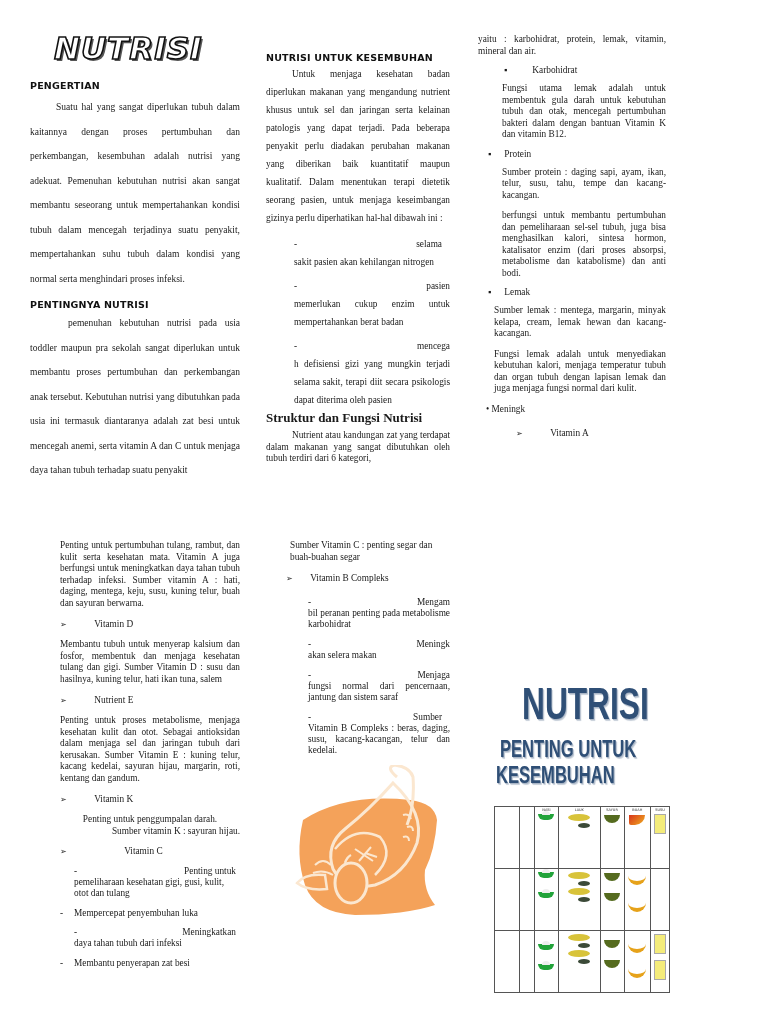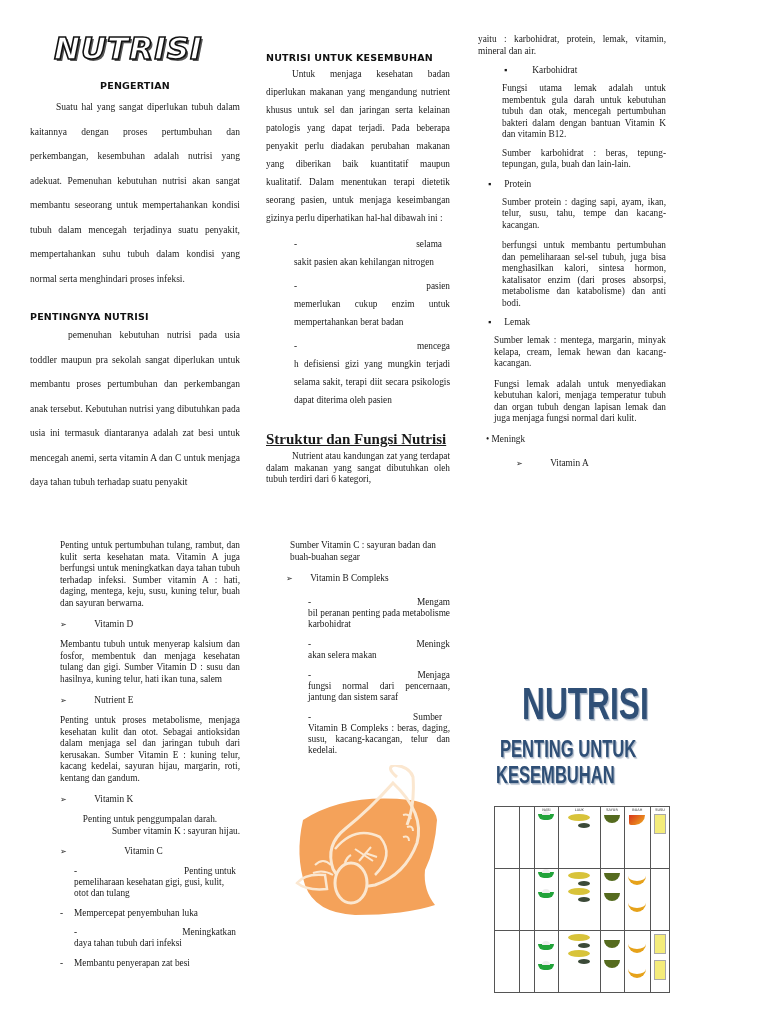--- a/index.html
+++ b/index.html
@@ -34,23 +34,23 @@
   .veg { width:16px; height:8px; background:#556b1f; border-radius:0 0 9px 9px; margin:3px auto 0; }
   .banana { width:18px; height:9px; border-bottom:4px solid #e6a21a; border-radius:0 0 12px 12px; margin:2px auto 0; }
   .papaya { width:16px; height:10px; background:linear-gradient(135deg,#d8341b,#f0b020); border-radius:0 0 10px 2px; margin:3px auto 0; }
   .glass { width:10px; height:18px; background:#f4ec7a; border:1px solid #aaa; margin:2px auto 0; }
 </style>
 </head>
 <body>
 
 <div class="abs" style="left:30px; top:30px; width:210px;">
   <div class="logo" style="margin-left:24px;">NUTRISI</div>
-  <div class="h-sans" style="margin-top:14px;text-align:center;">PENGERTIAN</div>
+  <div class="h-sans" style="margin-top:14px;">PENGERTIAN</div>
   <p class="serif loose indent" style="margin-top:4px;">Suatu hal yang sangat diperlukan tubuh dalam kaitannya dengan proses pertumbuhan dan perkembangan, kesembuhan adalah nutrisi yang adekuat. Pemenuhan kebutuhan nutrisi akan sangat membantu seseorang untuk mempertahankan kondisi tubuh dalam mencegah terjadinya suatu penyakit, mempertahankan suhu tubuh dalam kondisi yang normal serta menghindari proses infeksi.</p>
-  <div class="h-sans" style="margin-top:20px;">PENTINGNYA NUTRISI</div>
+  <div class="h-sans" style="margin-top:8px;">PENTINGNYA NUTRISI</div>
   <p class="serif loose big-indent" style="margin-top:1px;">pemenuhan kebutuhan nutrisi pada usia toddler maupun pra sekolah sangat diperlukan untuk membantu proses pertumbuhan dan perkembangan anak tersebut. Kebutuhan nutrisi yang dibutuhkan pada usia ini termasuk diantaranya adalah zat besi untuk mencegah anemi, serta vitamin A dan C untuk menjaga daya tahan tubuh terhadap suatu penyakit</p>
 </div>
 
 <div class="abs" style="left:266px; top:52px; width:184px;">
   <div class="h-sans">NUTRISI UNTUK KESEMBUHAN</div>
   <p class="serif mid indent" style="margin-top:2px;">Untuk menjaga kesehatan badan diperlukan makanan yang mengandung nutrient khusus untuk sel dan jaringan serta kelainan patologis yang dapat terjadi. Pada beberapa penyakit perlu diadakan perubahan makanan yang diberikan baik kuantitatif maupun kualitatif. Dalam menentukan terapi dietetik seorang pasien, untuk menjaga keseimbangan gizinya perlu diperhatikan hal-hal dibawah ini :</p>
 
   <div style="margin-left:28px; margin-top:8px;">
     <div class="dash-row" style="margin-bottom:6px;">
       <div class="serif mid" style="display:flex; justify-content:space-between;">
@@ -68,33 +68,32 @@
     </div>
     <div class="dash-row">
       <div class="serif mid" style="display:flex; justify-content:space-between;">
         <span>-</span>
         <span>mencega</span>
       </div>
       <p class="serif mid">h defisiensi gizi yang mungkin terjadi selama sakit, terapi diit secara psikologis dapat diterima oleh pasien</p>
     </div>
   </div>
 
-  <div class="serif" style="font-weight:bold; margin-top:24px; font-size:15px;text-decoration:underline;">Struktur dan Fungsi Nutrisi</div>
+  <div class="serif" style="font-weight:bold; margin-top:3px; font-size:13px;">Struktur dan Fungsi Nutrisi</div>
   <p class="serif indent" style="margin-top:6px; line-height:11.5px;">Nutrient atau kandungan zat yang terdapat dalam makanan yang sangat dibutuhkan oleh tubuh terdiri dari 6 kategori,</p>
 </div>
 
 <div class="abs" style="left:478px; top:34px; width:188px;">
   <p class="serif" style="line-height:11.5px;">yaitu : karbohidrat, protein, lemak, vitamin, mineral dan air.</p>
 
   <div class="serif" style="margin-top:7px; margin-left:26px;">
     <span style="display:inline-block; width:26px;">▪</span>
     <span>Karbohidrat</span>
   </div>
   <p class="serif" style="margin:7px 0 0 24px; line-height:11.5px;">Fungsi utama lemak adalah untuk membentuk gula darah untuk kebutuhan tubuh dan otak, mencegah pertumbuhan bakteri dalam dengan bantuan Vitamin K dan vitamin B12.</p>
-  <p class="serif" style="margin:7px 0 0 24px; line-height:11.5px;">Sumber karbohidrat : beras, tepung-tepungan, gula, buah dan lain-lain.</p>
 
   <div class="serif" style="margin-top:7px; margin-left:10px;">
     <span style="display:inline-block; width:14px;">▪</span>
     <span>Protein</span>
   </div>
   <p class="serif" style="margin:7px 0 0 24px; line-height:11.5px;">Sumber protein : daging sapi, ayam, ikan, telur, susu, tahu, tempe dan kacang-kacangan.</p>
   <p class="serif" style="margin:9px 0 0 24px; line-height:11.5px;">berfungsi untuk membantu pertumbuhan dan pemeliharaan sel-sel tubuh, juga bisa menghasilkan kalori, sintesa hormon, katalisator enzim (dari proses absorpsi, metabolisme dan katabolisme) dan anti bodi.</p>
 
   <div class="serif" style="margin-top:7px; margin-left:10px;">
     <span style="display:inline-block; width:14px;">▪</span>
@@ -158,21 +157,21 @@
     </div>
     <p class="serif" style="line-height:11px; text-align:left;">daya tahan tubuh dari infeksi</p>
   </div>
   <div class="serif" style="margin-top:8px; display:flex;">
     <span style="width:14px;">-</span>
     <span>Membantu penyerapan zat besi</span>
   </div>
 </div>
 
 <div class="abs" style="left:290px; top:540px; width:160px;">
-  <p class="serif" style="line-height:11.5px; text-align:left;">Sumber Vitamin C : sayuran badan dan buah-buahan segar</p>
+  <p class="serif" style="line-height:11.5px; text-align:left;">Sumber Vitamin C : penting segar dan buah-buahan segar</p>
 
   <div class="serif" style="margin:9px 0 0 -4px;">
     <span class="arrow" style="width:22px;">➢</span>
     <span>Vitamin B Compleks</span>
   </div>
 
   <div style="margin-left:18px; margin-top:12px;">
     <div style="margin-bottom:9px;">
       <div class="serif" style="display:flex; justify-content:space-between; line-height:11px;">
         <span>-</span>

